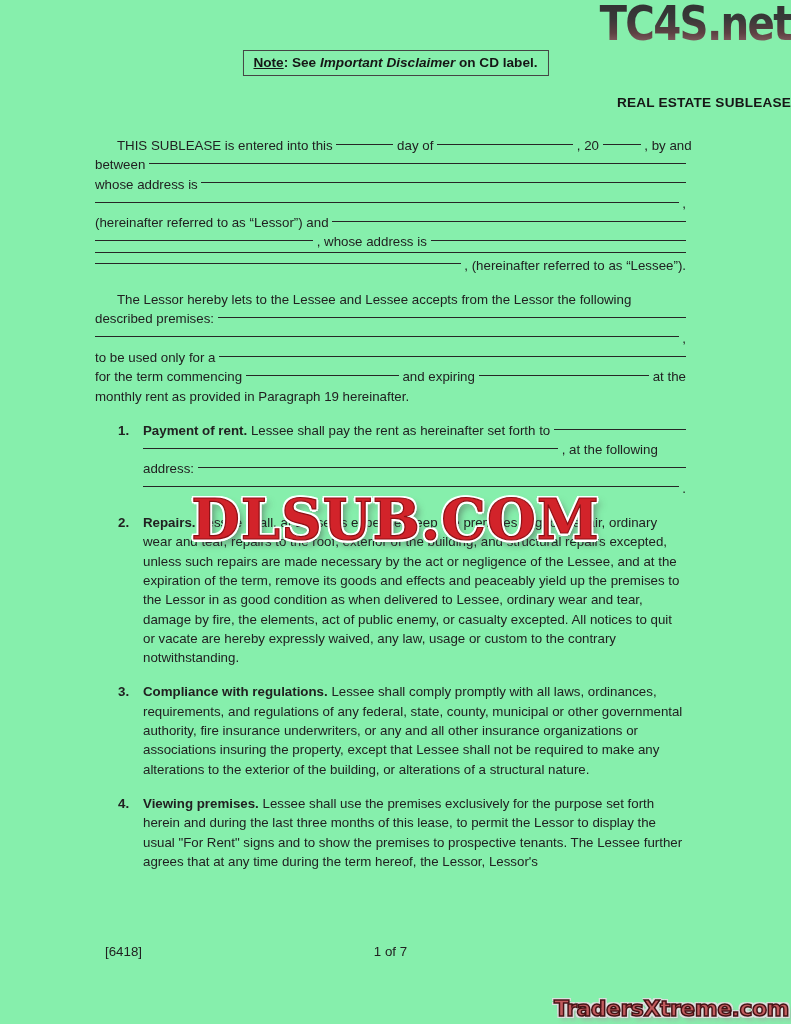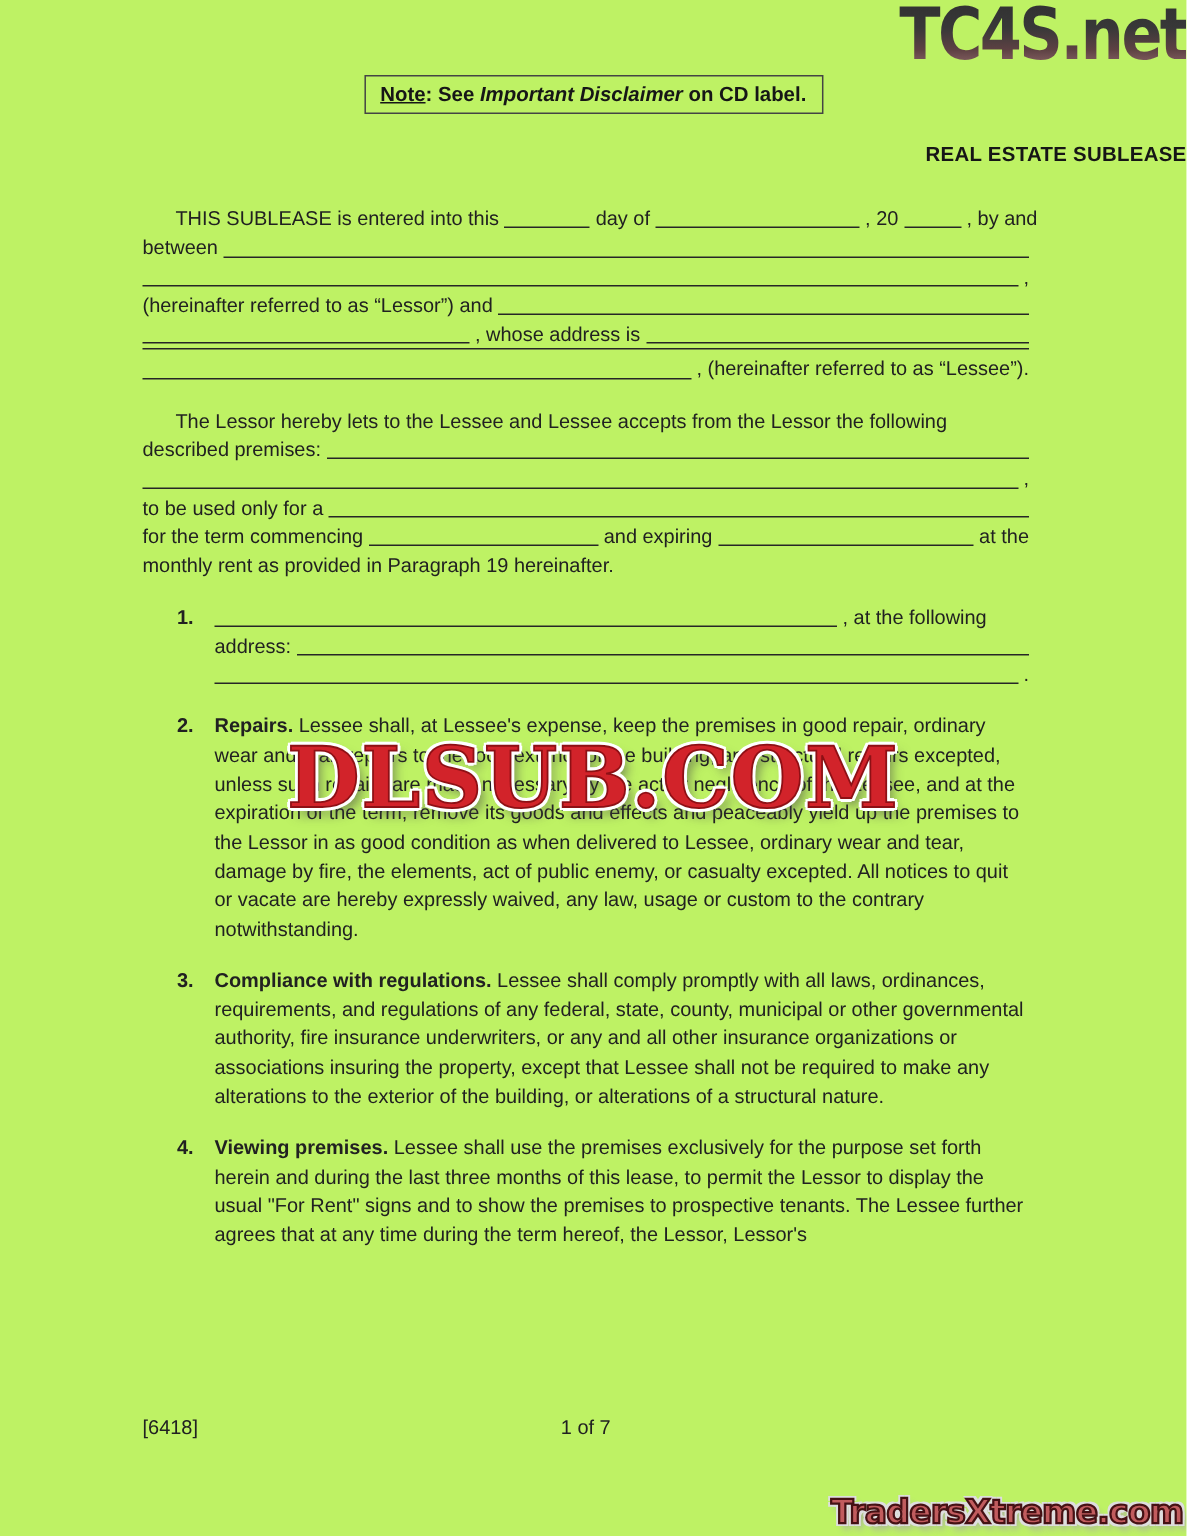--- a/index.html
+++ b/index.html
@@ -1,17 +1,17 @@
 <!DOCTYPE html>
 <html style="--wm-red: #d2232a; --bwm-red: #c15c5e; --text: #212121; --line: #262626;"><head>
 <meta charset="utf-8">
 <style>
   html, body { margin:0; padding:0; background:#ffffff; }
   .page {
-    position:relative; width:791px; height:1024px; background:#bef264; overflow:hidden;
+    position:relative; width:791px; height:1024px; background:#86efac; overflow:hidden;
     font-family:"Liberation Sans", sans-serif; font-size:13.3px; color:var(--text,#212121);
   }
 
   
   .top-logo {
     position:absolute; top:-5px; right:0;
     font-family:"DejaVu Sans", sans-serif; font-weight:bold; font-size:48px; letter-spacing:-2px;
     transform:scaleX(0.84); transform-origin:100% 0;
     background:linear-gradient(180deg, #2f2f2f 0%, #383838 42%, #5d4143 68%, #8a6466 88%, #a58384 100%);
     -webkit-background-clip:text; background-clip:text; color:transparent;
@@ -29,21 +29,21 @@
 
   .doc-title {
     position:absolute; top:95px; left:0; right:0; text-align:right;
     font-weight:bold; font-size:13.6px; letter-spacing:0.2px; color:#161616;
   }
 
   
   .content { position:absolute; top:136px; left:95px; width:591px; line-height:19.3px; }
   .para + .para { margin-top:15px; }
 
-  .fline { display:flex; align-items:flex-end; }
+  .fline { display:flex; align-items:center; }
   .seg  { white-space:pre; flex:0 0 auto; }
   .seg.b { font-weight:bold; }
   .bl   { border-bottom:1.5px solid var(--line,#262626); margin-bottom:3px; flex:0 0 auto; }
   .bl.fill { flex:1 1 auto; }
 
   .list .item { display:flex; margin-top:15px; }
   .inum  { flex:0 0 48px; padding-left:23px; box-sizing:border-box; font-weight:bold; }
   .ibody { flex:1 1 auto; }
   .ititle { font-weight:bold; }
 
@@ -58,21 +58,21 @@
       0 -2.5px 0 #fff, 0 2.5px 0 #fff, -2.5px 0 0 #fff, 2.5px 0 0 #fff,
       4px 5px 7px rgba(70,70,70,.55);
     white-space:nowrap;
   }
 
   
   .footer {
     position:absolute; top:944px; left:95px; width:591px;
     display:grid; grid-template-columns:1fr auto 1fr;
   }
-  .doc-code { justify-self:start; }
+  .doc-code { justify-self:start;margin-left:10px; }
   .page-ind { justify-self:center; }
 
   
   .bottom-wm {
     position:absolute; right:2px; bottom:3px;
     font-family:"DejaVu Sans", sans-serif; font-weight:bold; font-size:22px; letter-spacing:-0.5px;
     color:var(--bwm-red,#c15c5e);
     -webkit-text-stroke:1.5px #451114;
     text-shadow:
       -2px -2px 0 #dedede, 2px -2px 0 #dedede, -2px 2px 0 #dedede, 2px 2px 0 #dedede,
@@ -102,20 +102,24 @@
           <span class="bl" style="width: 136px;"></span>
           <span class="seg"> , 20 </span>
           <span class="bl" style="width: 38px;"></span>
           <span class="seg"> , by and</span>
         </div>
         <div class="fline">
           <span class="seg">between </span>
           <span class="bl fill"></span>
         </div>
         <div class="fline">
+          <span class="seg">whose address is </span>
+          <span class="bl fill"></span>
+        </div>
+        <div class="fline">
           <span class="bl fill"></span>
           <span class="seg"> ,</span>
         </div>
         <div class="fline">
           <span class="seg">(hereinafter referred to as “Lessor”) and </span>
           <span class="bl fill"></span>
         </div>
         <div class="fline">
           <span class="bl" style="width: 218px;"></span>
           <span class="seg"> , whose address is </span>
@@ -153,20 +157,25 @@
           <span class="seg"> at the</span>
         </div>
         <div class="fline">
           <span class="seg">monthly rent as provided in Paragraph 19 hereinafter.</span>
         </div>
       </div>
     <div class="list" id="numbered-list">
         <div class="item">
           <div class="inum">1.</div>
           <div class="ibody">
+            <div class="fline">
+              <span class="seg b">Payment of rent.</span>
+              <span class="seg"> Lessee shall pay the rent as hereinafter set forth to </span>
+              <span class="bl fill"></span>
+            </div>
             <div class="fline">
               <span class="bl" style="width: 415px;"></span>
               <span class="seg"> , at the following</span>
             </div>
             <div class="fline">
               <span class="seg">address: </span>
               <span class="bl fill"></span>
             </div>
             <div class="fline">
               <span class="bl fill"></span>

